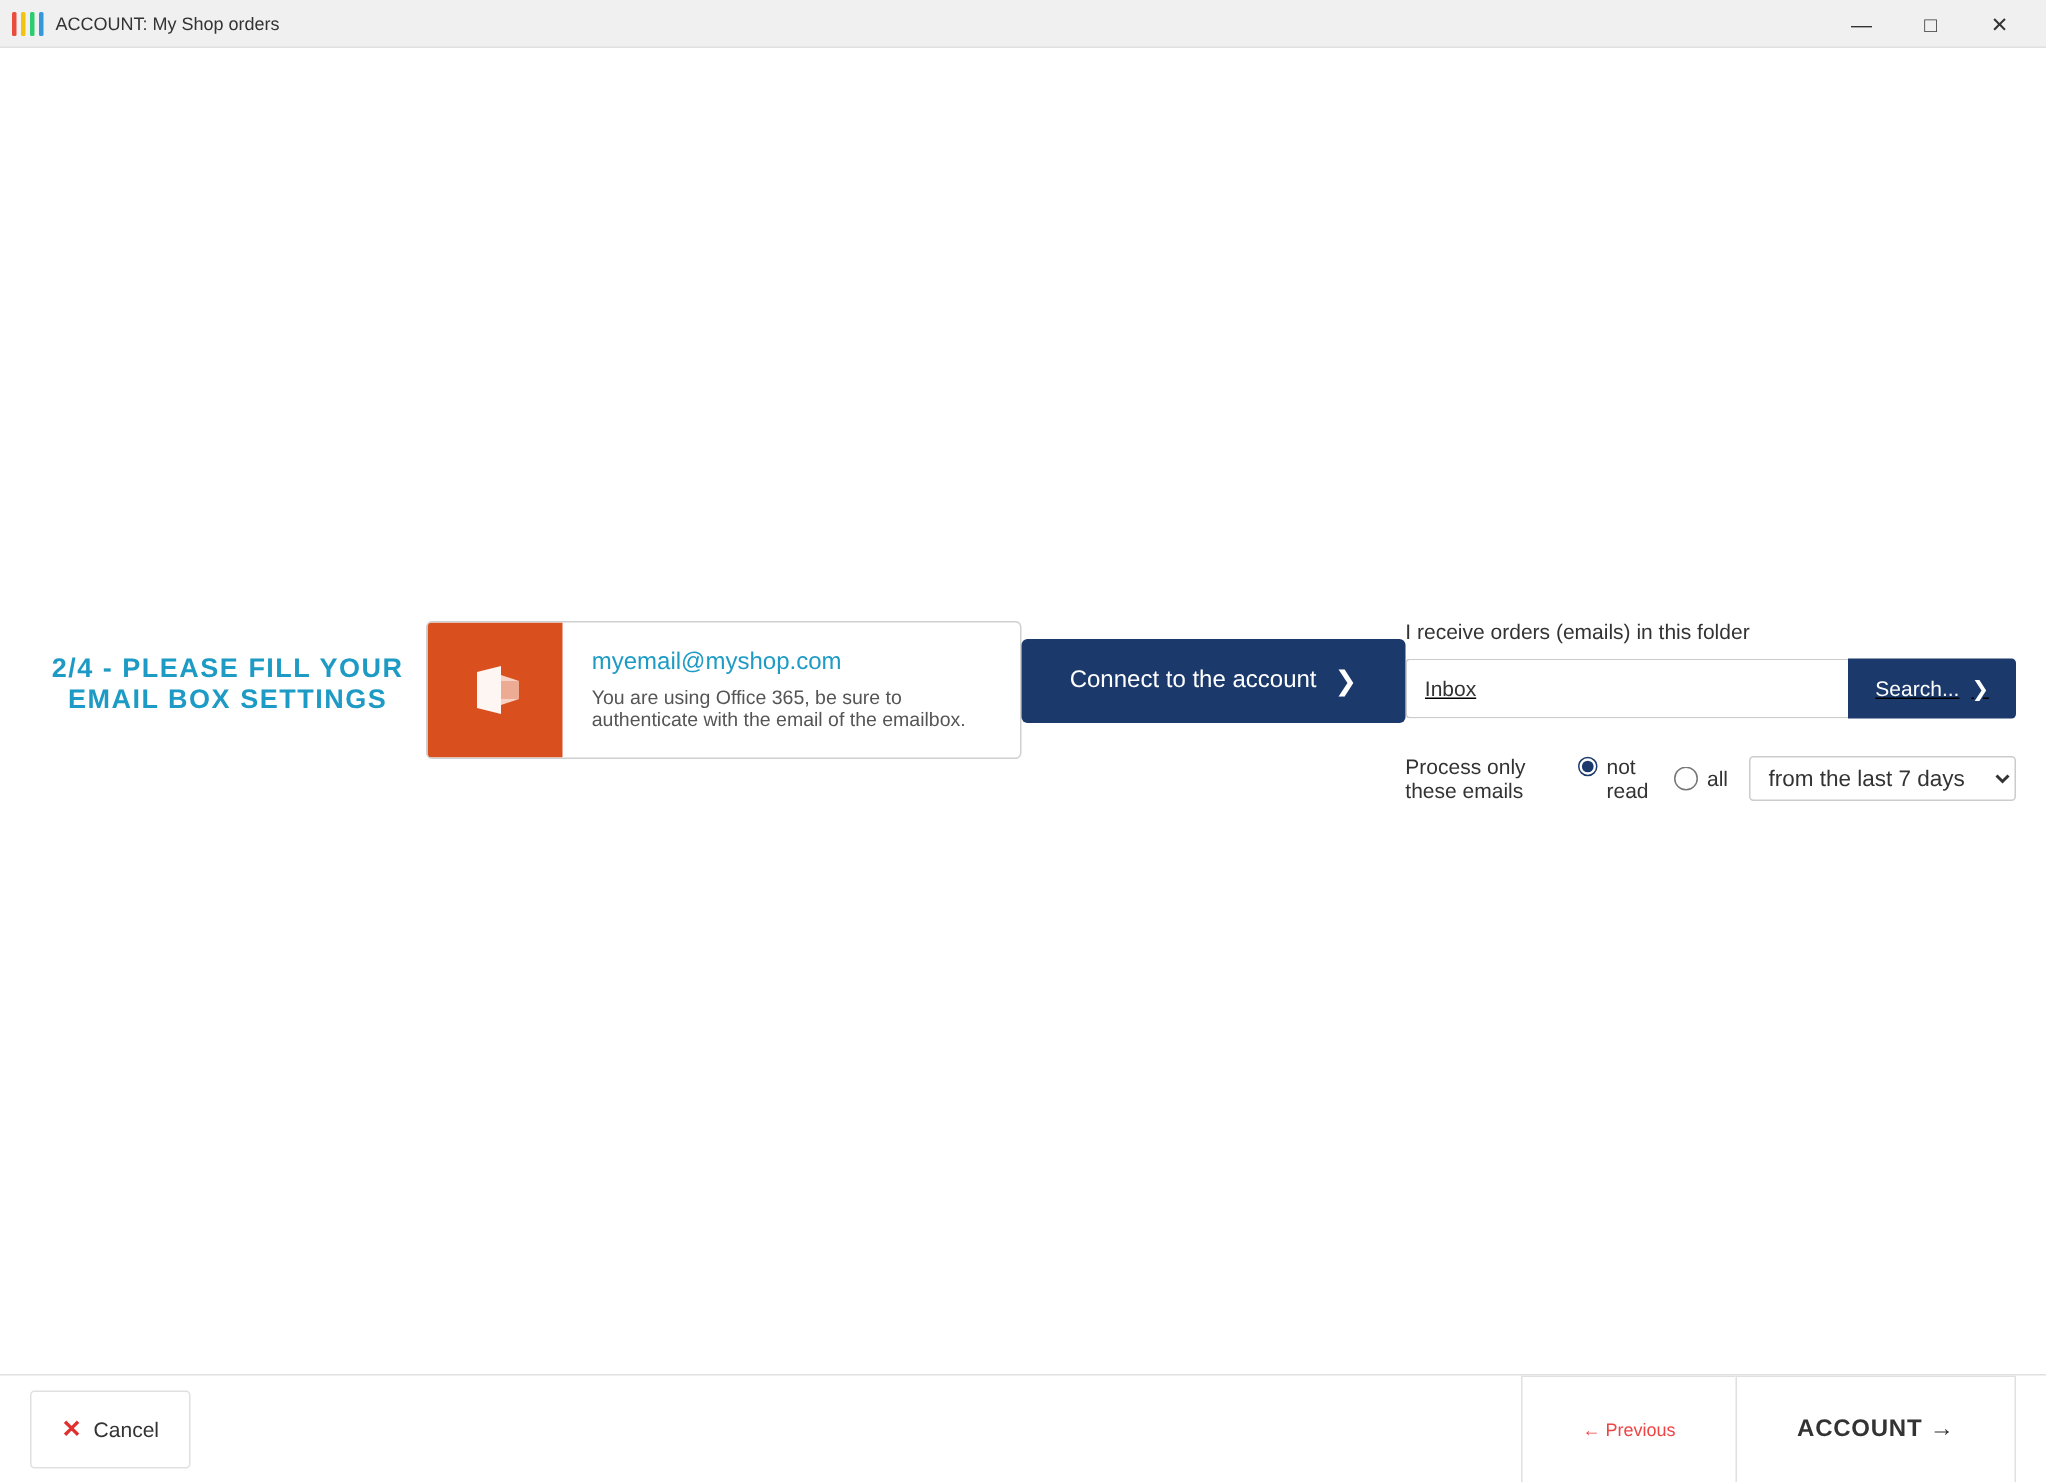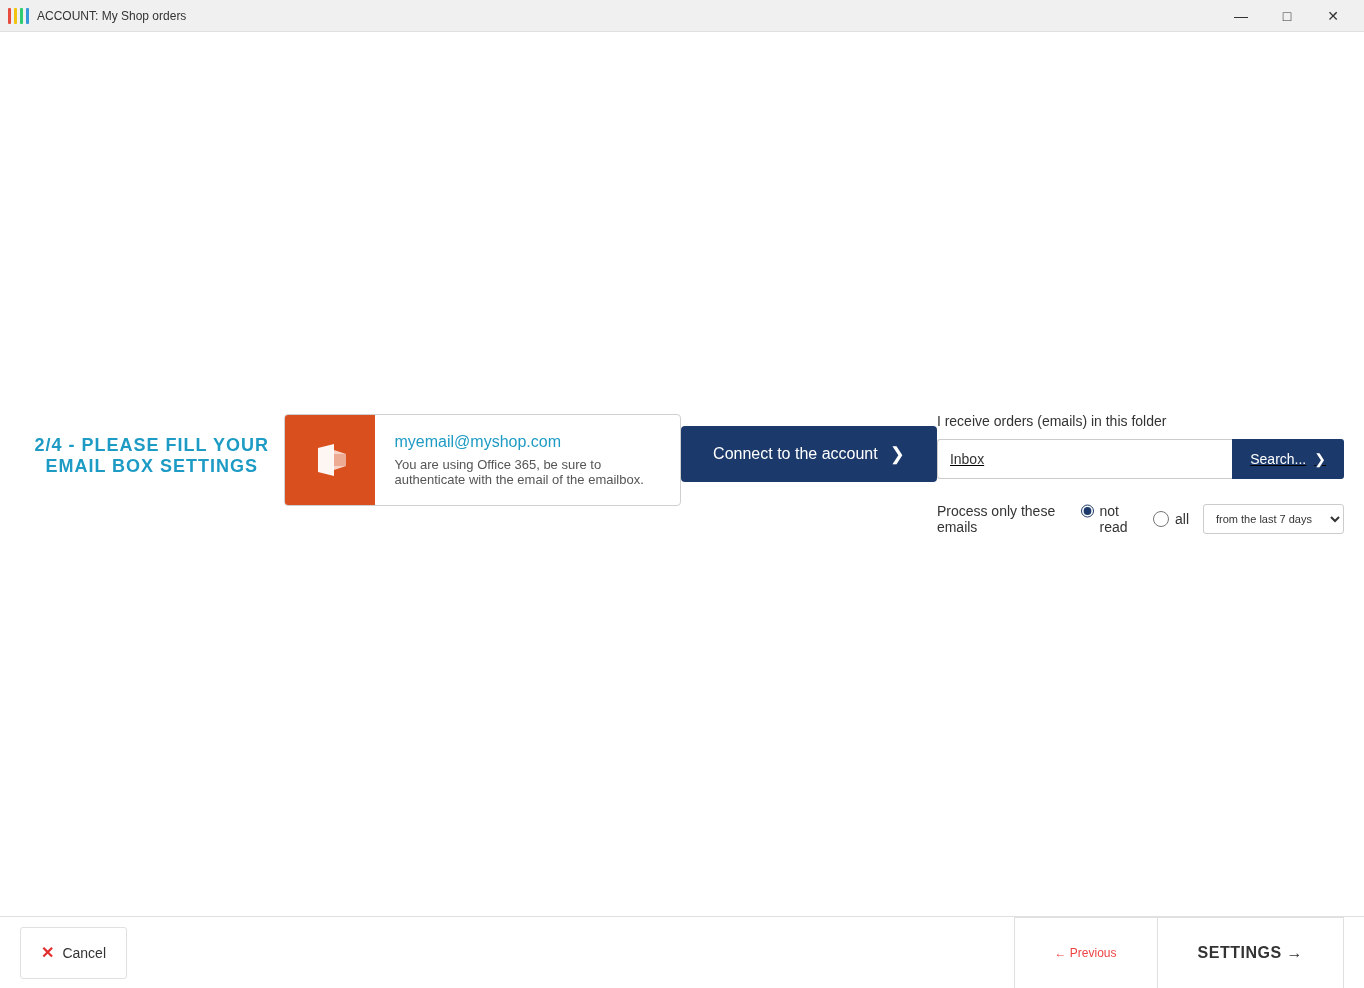--- a/index.html
+++ b/index.html
@@ -198,21 +198,21 @@
     .radio-group label {
       font-size: 14px;
       color: #333;
       cursor: pointer;
     }
     .days-select {
       height: 30px;
       border: 1px solid #ccc;
       border-radius: 3px;
       padding: 0 8px;
-      font-size: 11px;
+      font-size: 15px;
       color: #333;
       cursor: pointer;
       background: white;
     }
 
     .footer {
       height: 72px;
       background: white;
       border-top: 1px solid #e0e0e0;
       display: flex;
@@ -350,17 +350,17 @@
   <div class="footer">
     <button class="cancel-btn">
       <span class="cancel-x">✕</span>
       <span>Cancel</span>
     </button>
     <div class="footer-right">
       <button class="prev-btn">
         <span>← Previous</span>
       </button>
       <button class="continue-btn">
-        <span>SETTINGS →</span>
+        <span>ACCOUNT →</span>
       </button>
     </div>
   </div>
 </div>
 
 </body></html>

